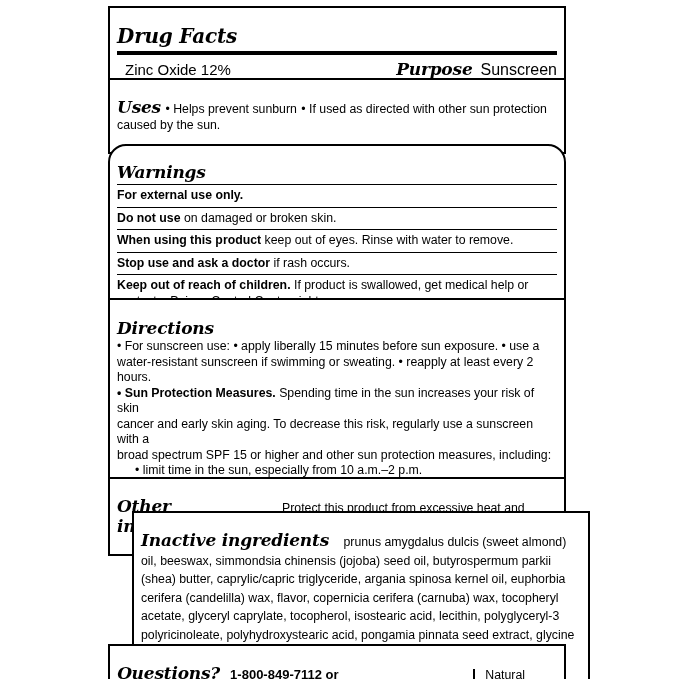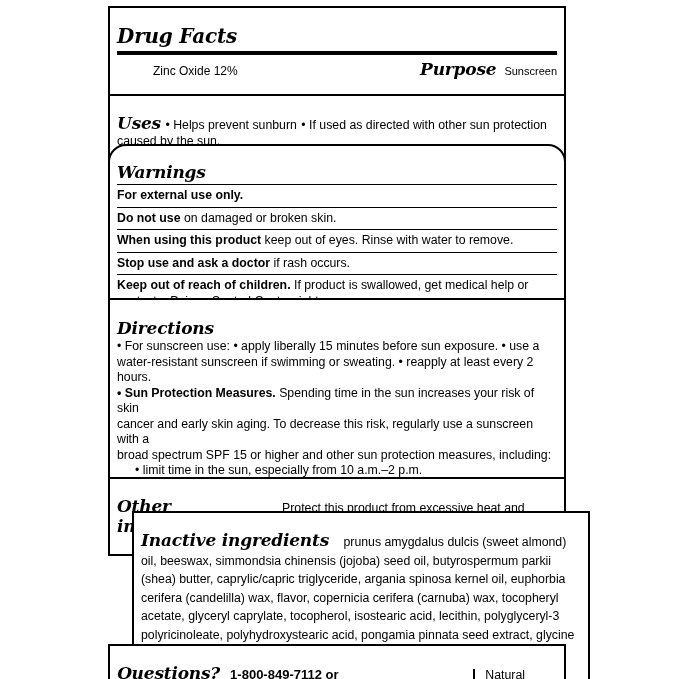--- a/index.html
+++ b/index.html
@@ -71,25 +71,25 @@
     flex: 1 1 auto;
   }
   .indent-bul {
     padding-left: 18px;
   }
 
   
   #panel-drugfacts { top: 6px; }
   #panel-drugfacts .df-title-row { padding: 2px 0 3px 0; }
   #panel-drugfacts .ai-row { padding: 4px 0 5px 0; }
-  .ai-value { font-size: 12px; padding-left: 8px; margin-left: 28px; }
-  .purpose-value { font-size: 11px; padding-left: 8px; }
-
-  
-  #panel-uses { top: 94px; }
+  .ai-value { font-size: 15px; padding-left: 8px; }
+  .purpose-value { font-size: 16px; padding-left: 8px; }
+
+  
+  #panel-uses { top: 78px; }
   #panel-uses .uses-inner { padding: 3px 0 5px 0; }
 
   
   #panel-warnings { top: 144px; border-radius: 18px; }
   .warn-line { padding: 3px 0 3px 0; font-size: 12.3px; line-height: 15.5px;}
 
   
   #panel-directions { top: 298px; }
   #panel-directions .dir-inner { padding: 2px 0 5px 0; }
 

